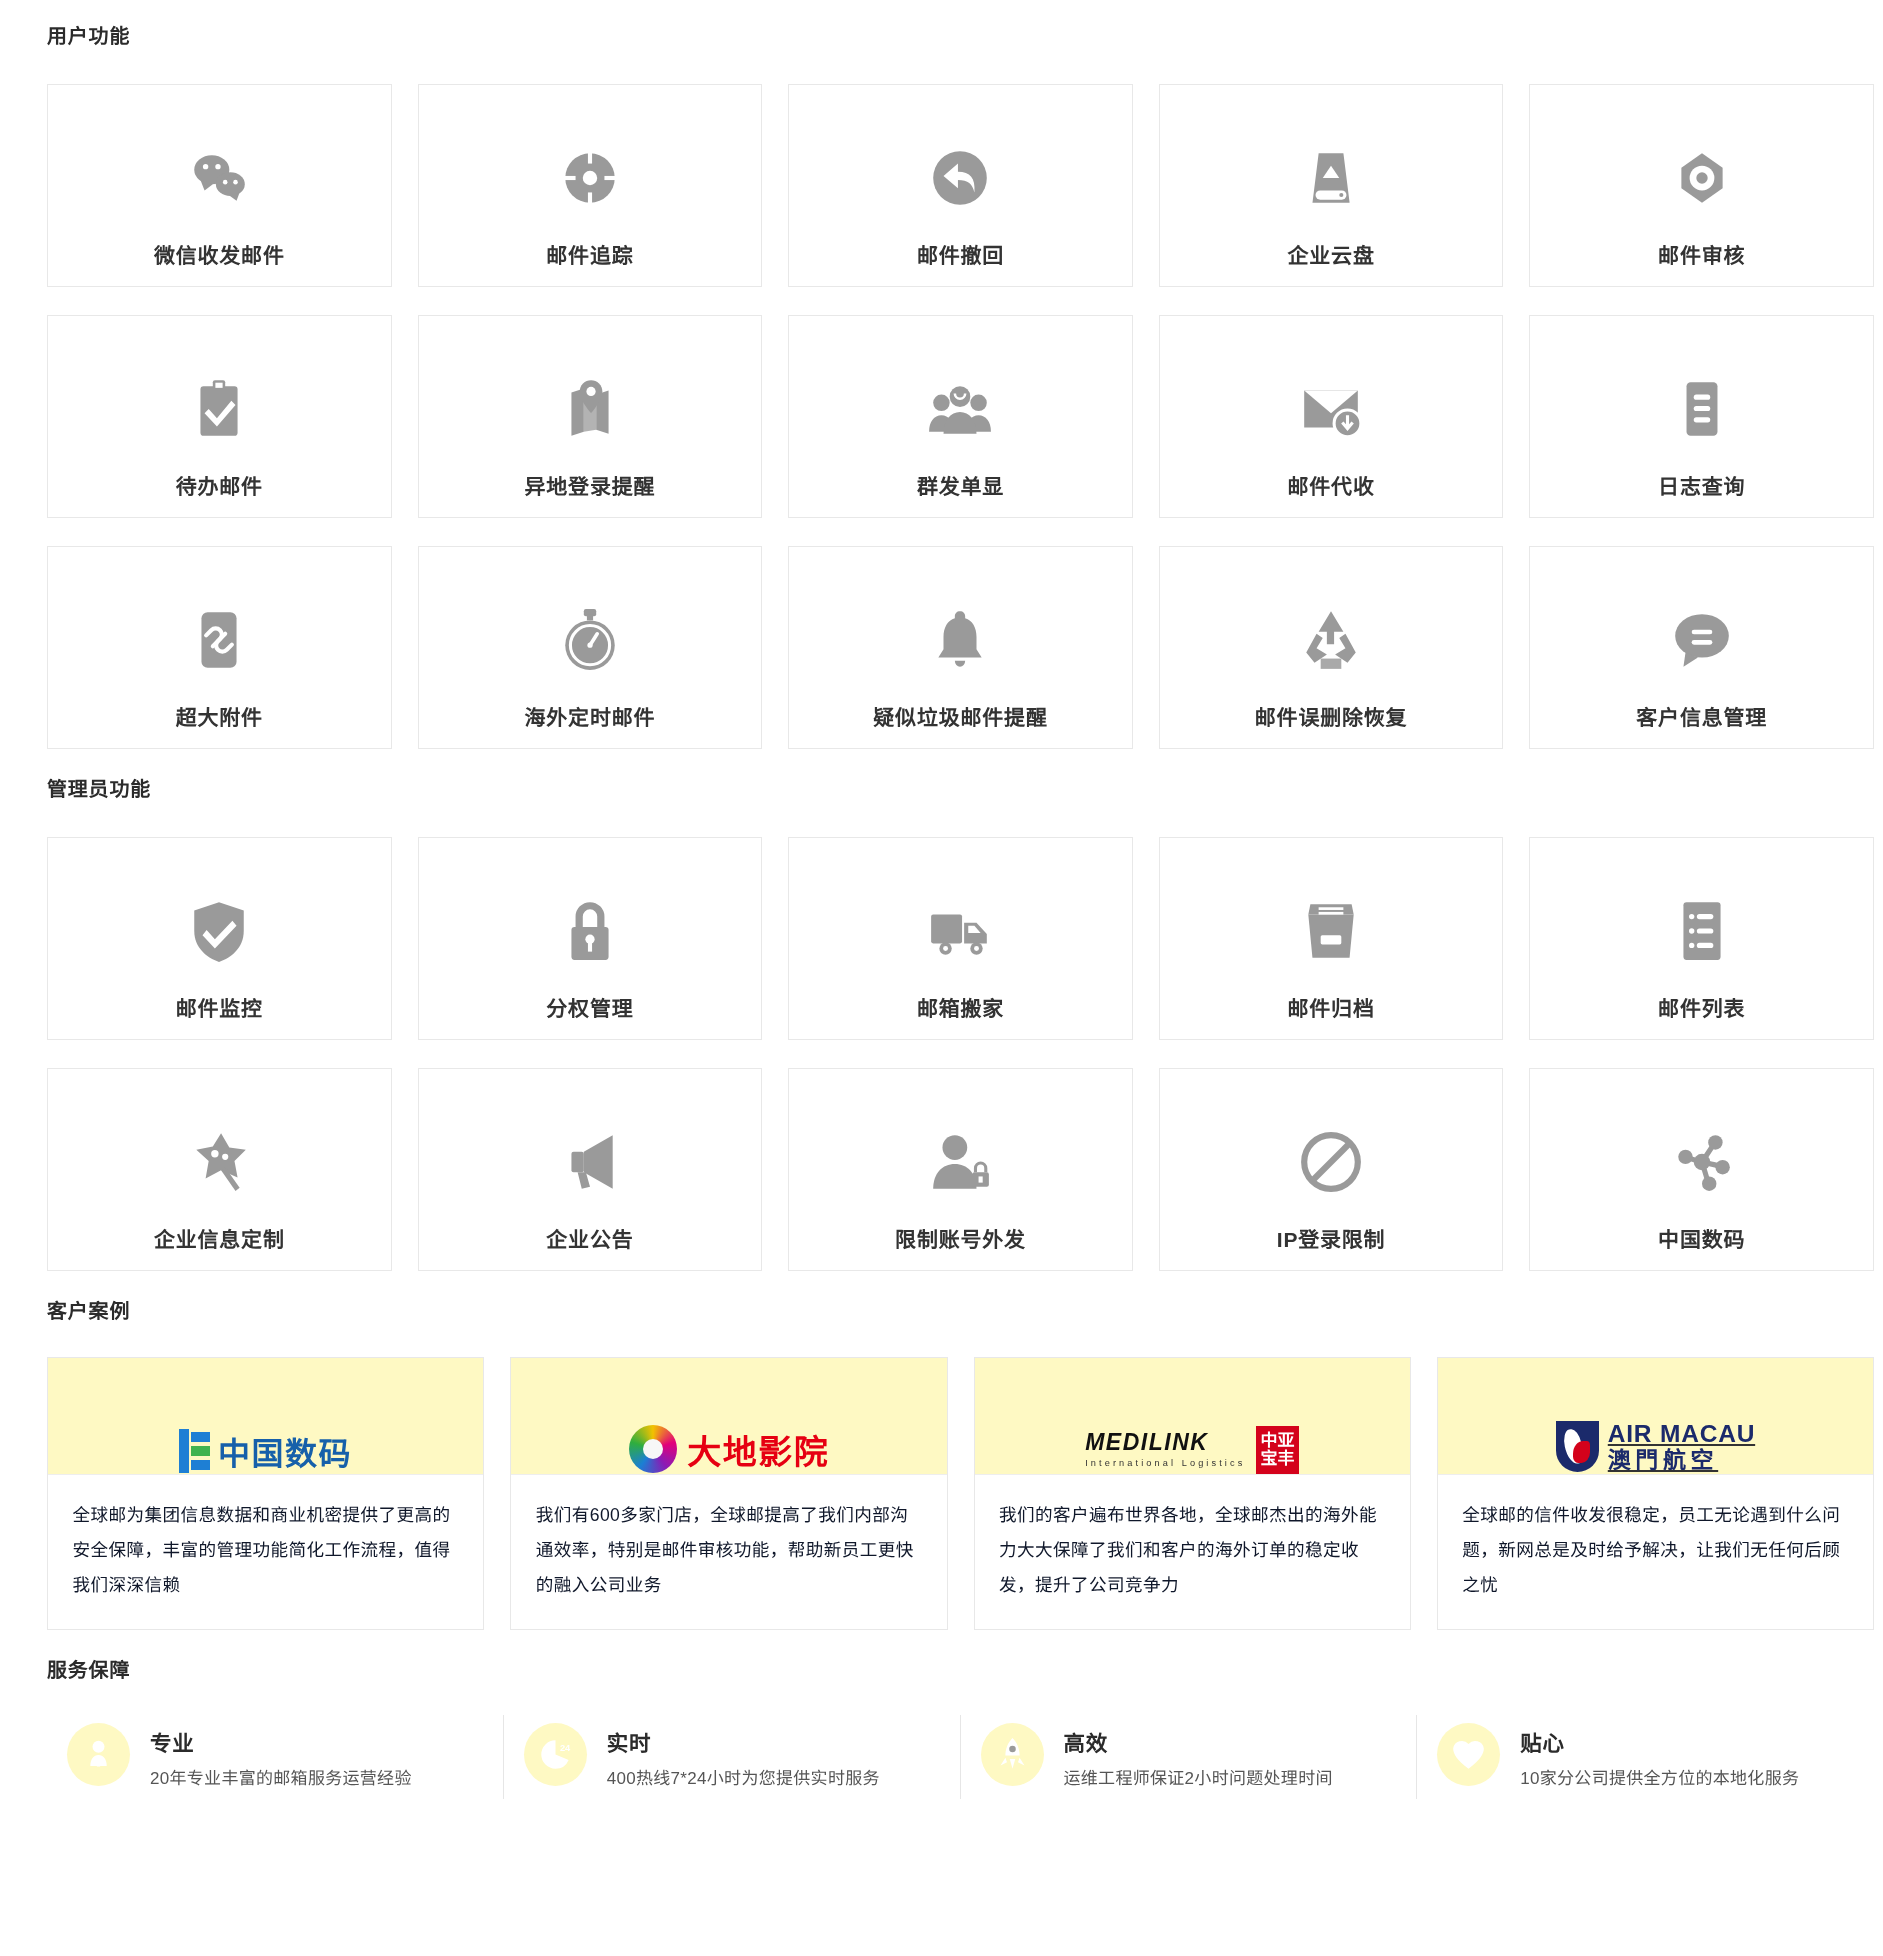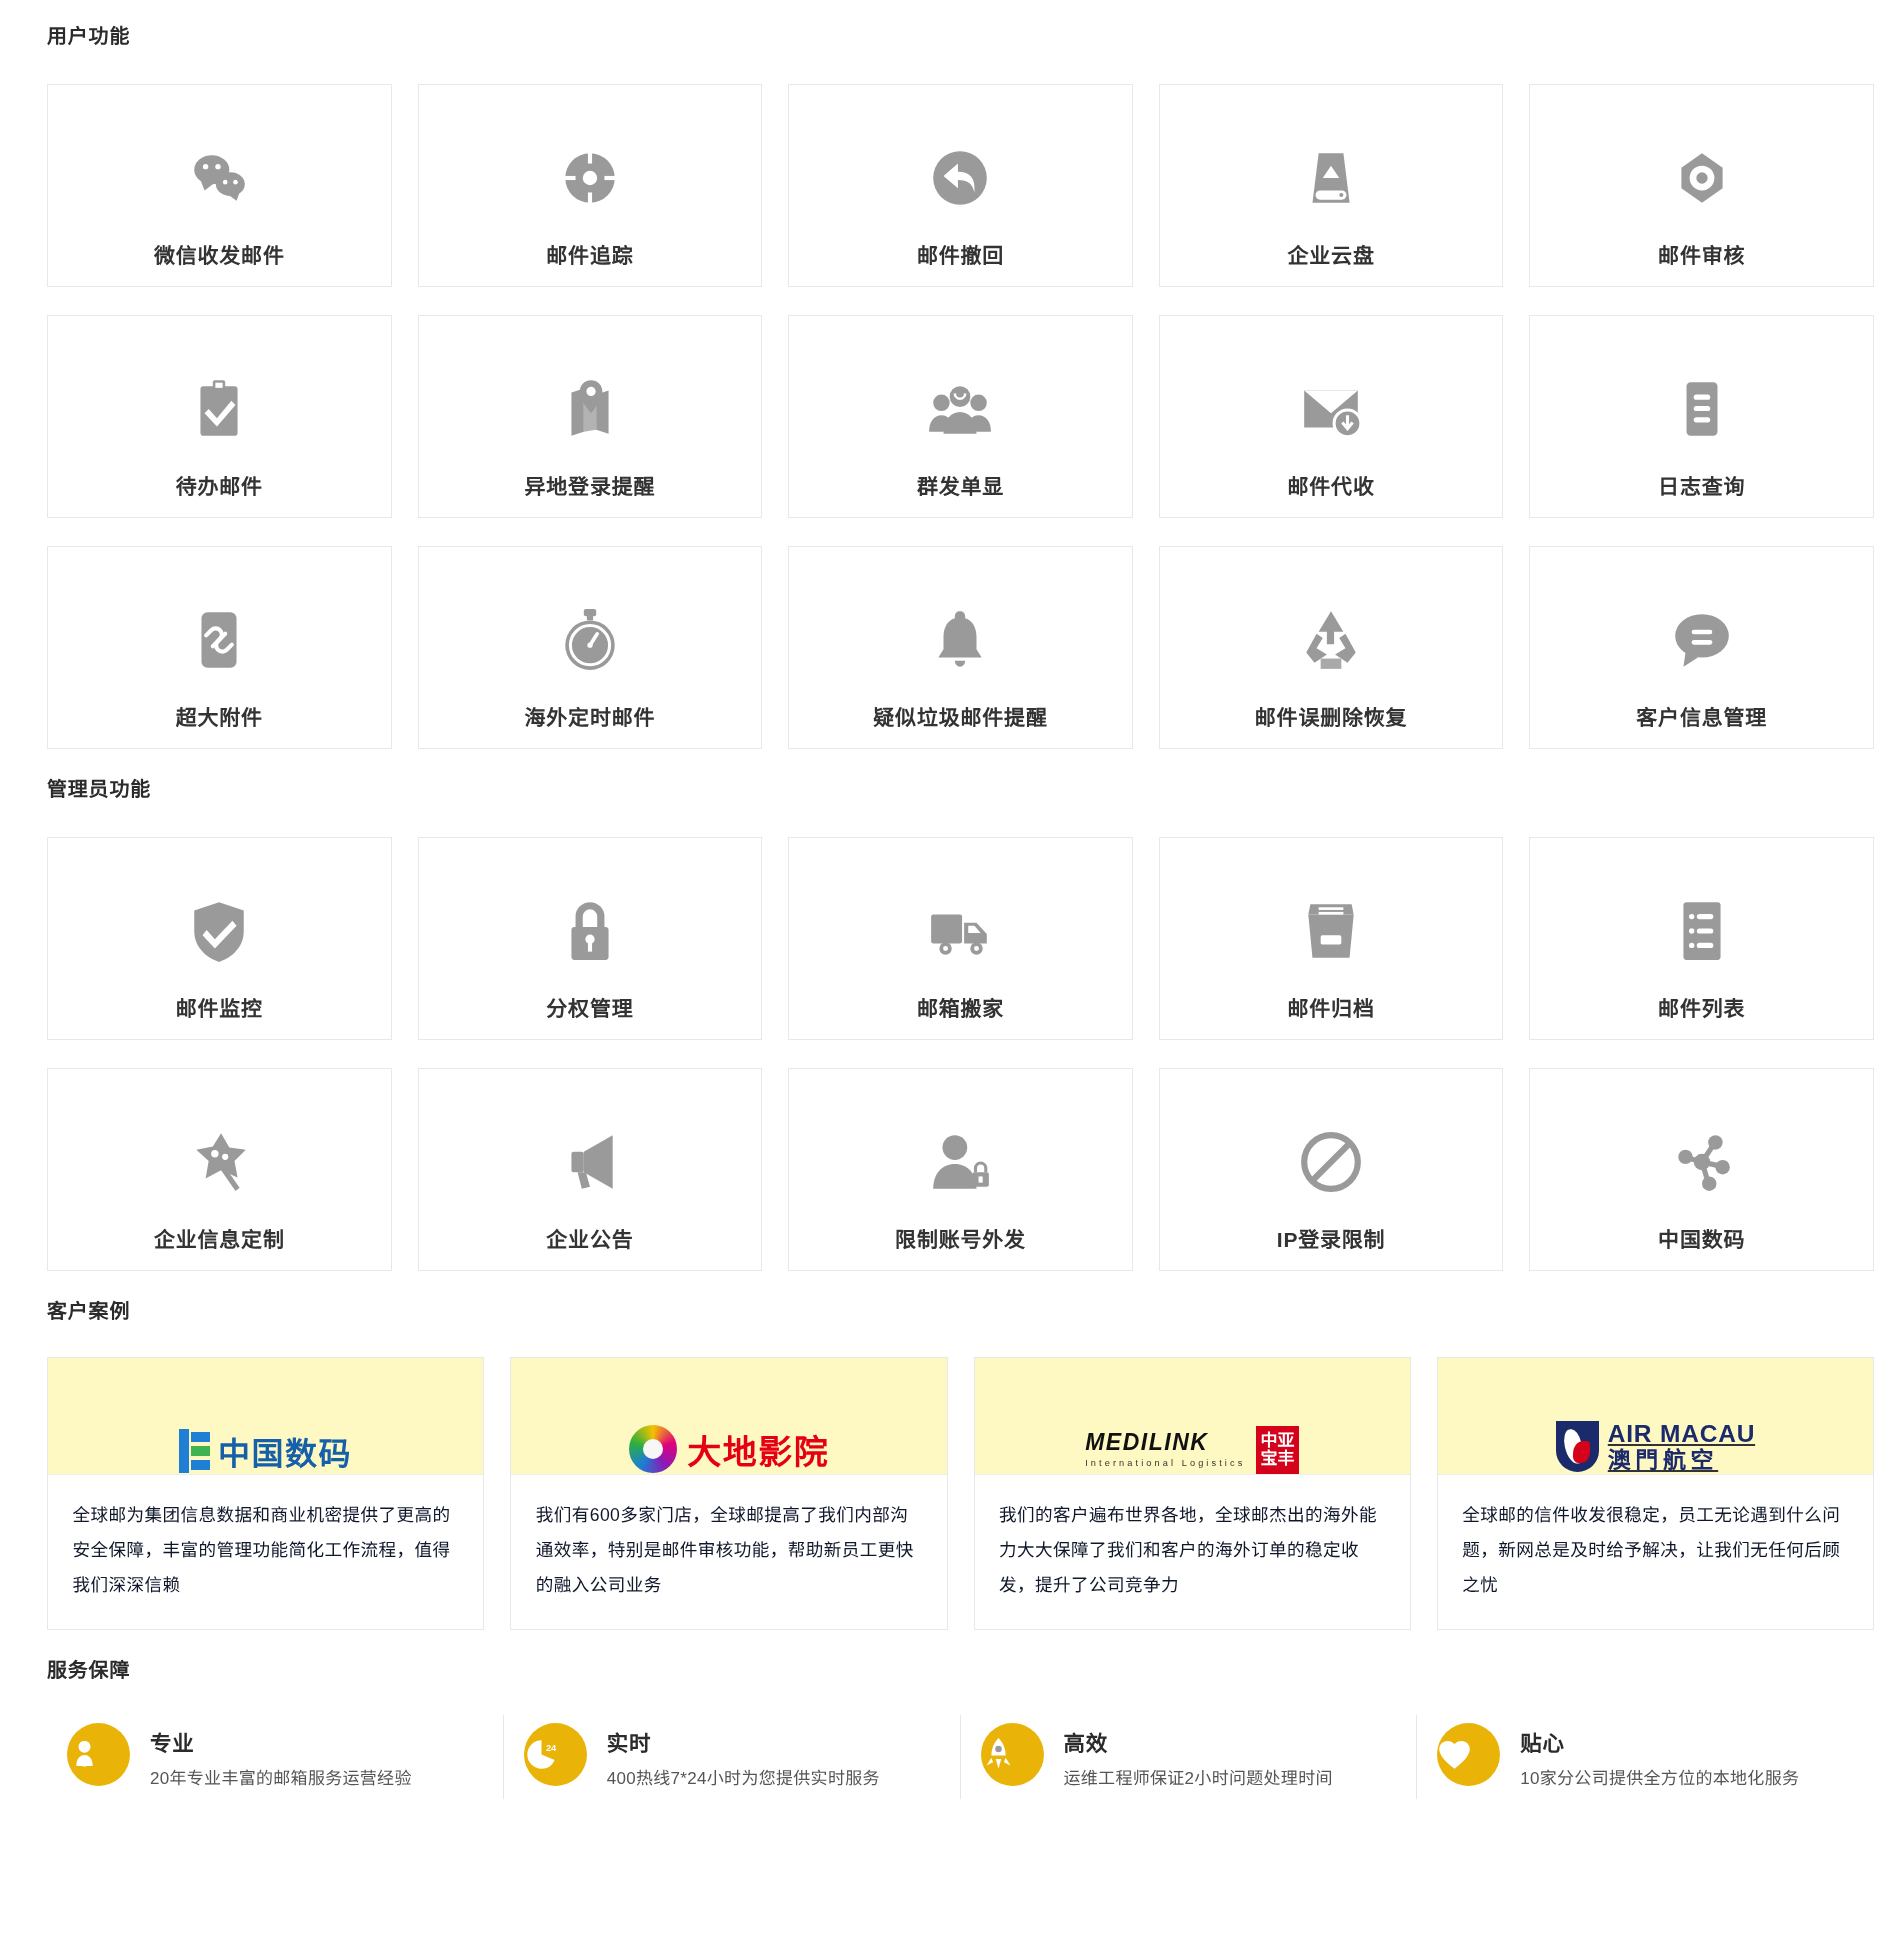--- a/index.html
+++ b/index.html
@@ -149,22 +149,22 @@
     display: flex;
     align-items: flex-start;
     gap: 20px;
     padding: 7.7px 31px 7.7px 20px;
     border-right: 0.8px solid #e6e6e6;
   }
   .service-item:last-child { border-right: none; }
   .service-icon {
     flex: 0 0 auto;
     width: 63px; height: 63px; border-radius: 50%;
-    background: #eab308;
-    display: flex; align-items: center; 
+    background: #fef9c3;
+    display: flex; align-items: center; justify-content: center;
   }
   .service-icon svg { width: 35px; height: 35px; fill: #ffffff; display:block; }
   .service-body { padding-top: 3.1px; }
   .service-title { font-size: 21.5px; font-weight: 700; color: #2b2b2b; letter-spacing: 0.8px; }
   .service-desc { font-size: 17px; color: #555; margin-top: 9.2px; line-height: 1.5; letter-spacing: 0.3px; }
 </style>
 </head>
 <body>
 
 <div class="page">

